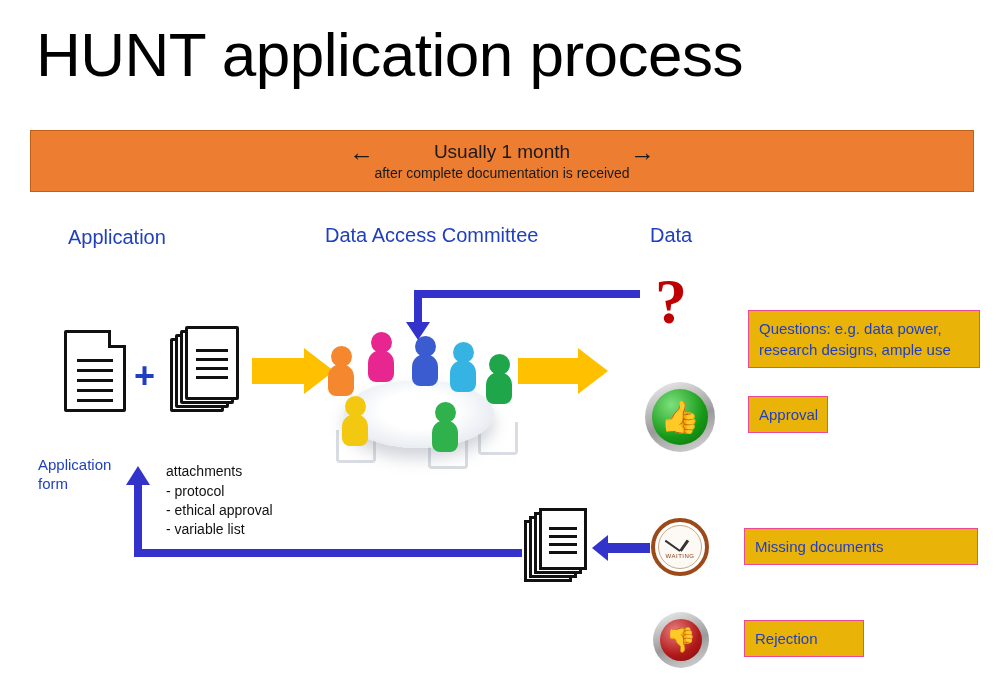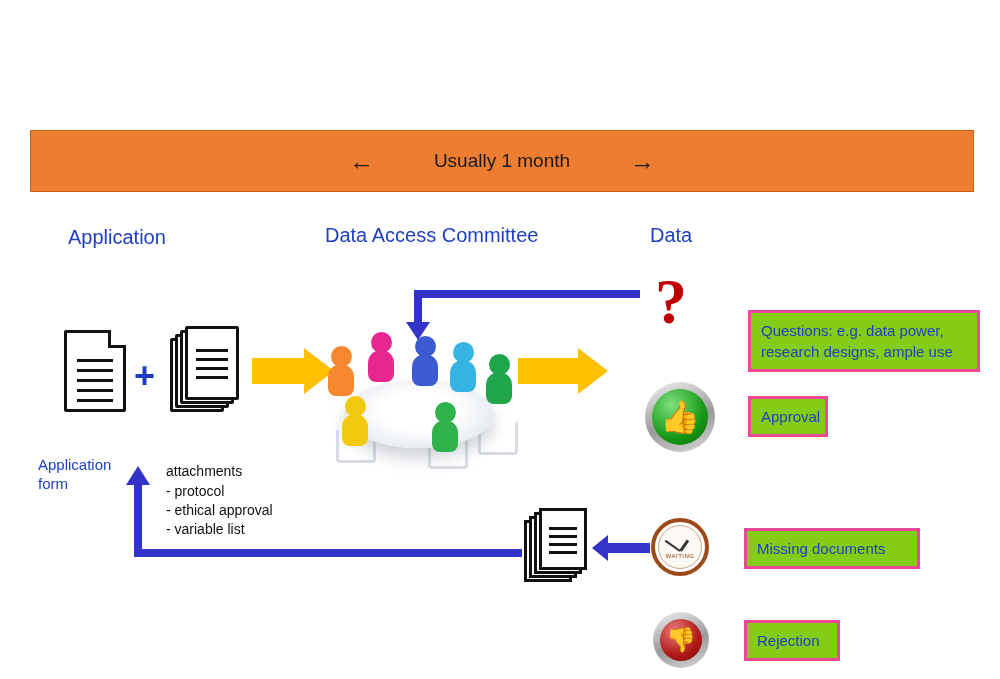--- a/index.html
+++ b/index.html
@@ -356,32 +356,32 @@
     bottom: 9px;
     text-align: center;
     font-size: 6px;
     color: #8a3b12;
     letter-spacing: 0.5px;
   }
 
   
   .caption {
     position: absolute;
-    border: 3px solid #ec4899;
-    background: #84cc16;
+    border: 1px solid #ec4899;
+    background: #eab308;
     color: #1F3FC0;
     font-size: 15px;
     line-height: 21px;
     padding: 7px 10px;
     box-sizing: border-box;
   }
   .caption.questions { left: 748px; top: 310px; width: 232px; }
   .caption.approval  { left: 748px; top: 396px; width: 80px; }
-  .caption.missing   { left: 744px; top: 528px; width: 176px; }
-  .caption.rejection { left: 744px; top: 620px; width: 96px; }
+  .caption.missing   { left: 744px; top: 528px; width: 234px; }
+  .caption.rejection { left: 744px; top: 620px; width: 120px; }
 
   
   .doc-return {
     position: absolute;
     left: 524px;
     top: 508px;
     width: 64px;
     height: 76px;
   }
   .doc-return .sheet {
@@ -474,28 +474,30 @@
     line-height: 19px;
     margin-top: 8px;
   }
   .attach-block .head { margin-bottom: 1px; }
 </style>
 </head>
 <body>
 
 <div id="slide">
 
+  <div class="title">HUNT application process</div>
 
   <div class="banner">
     <div class="banner-inner">
       <div class="banner-row1">
         <span class="banner-arrow">←</span>
         <span>Usually 1 month</span>
         <span class="banner-arrow">→</span>
       </div>
+      <div class="banner-row2">after complete documentation is received</div>
     </div>
   </div>
 
   <div class="col-head application">Application</div>
   <div class="col-head committee">Data Access Committee</div>
   <div class="col-head reply">Data</div>
 
   <div class="doc-single">
     <div class="fold"></div>
     <div class="doc-lines">

